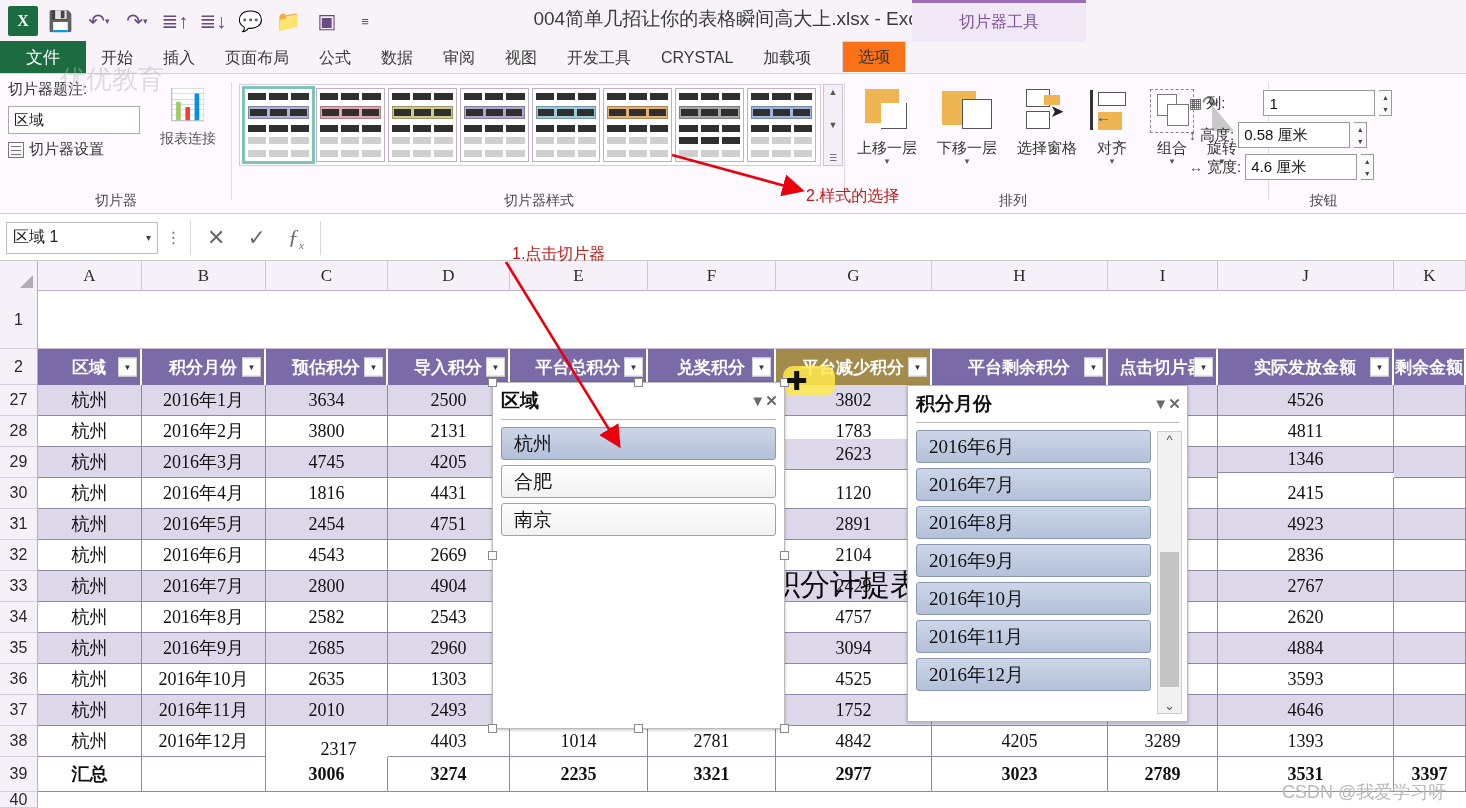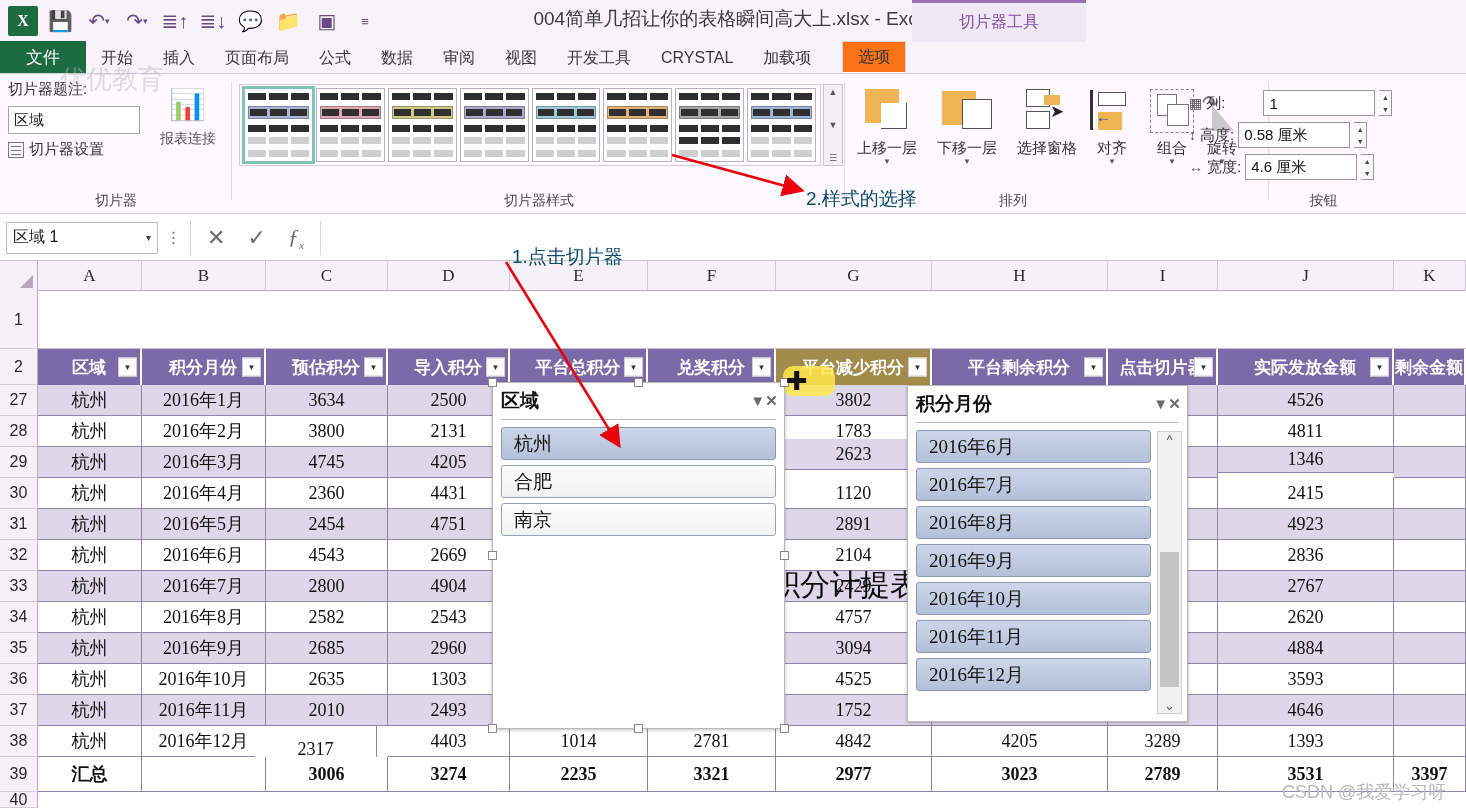--- a/index.html
+++ b/index.html
@@ -211,21 +211,21 @@
   .sscroll {
     position:absolute; right:5px; top:45px; bottom:7px; width:25px;
     background:#f1f1f1; border:1px solid #cfcfcf;
     display:flex; flex-direction:column; justify-content:space-between; align-items:center;
     font-size:13px; color:#555;
   }
   .sthumb { position:absolute; left:2px; right:2px; top:120px; height:135px; background:#c4c4c4; }
   .handle { position:absolute; width:9px; height:9px; background:#fff; border:1px solid #8a8a8a; }
 
   
-  .ann { position:absolute; color:#0c4a6e; font-size:19px; z-index:60; white-space:nowrap; }
+  .ann { position:absolute; color:#b91c1c; font-size:16px; z-index:60; white-space:nowrap; }
   .wmark { position:absolute; color:#b9b9b9; font-size:18px; z-index:55;
     font-family:"Liberation Sans",sans-serif; }
   .ghost-wm { position:absolute; color:rgba(180,180,190,.45); font-size:26px; z-index:5; }
   .hl { position:absolute; background:#ffe94d; opacity:.85; z-index:25; }
   .xcursor { position:absolute; z-index:70; color:#111; font-size:26px; font-weight:bold; }
   svg.arrow { position:absolute; z-index:61; overflow:visible; }
 </style>
 </head>
 <body>
 
@@ -751,21 +751,21 @@
       <div class="cell r-odd" style="left: 388px; top: 186px; width: 122px; height: 31px;">4205</div>
       <div class="cell r-odd" style="left: 510px; top: 186px; width: 138px; height: 31px;"></div>
       <div class="cell r-odd" style="left: 648px; top: 186px; width: 128px; height: 31px;"></div>
       <div class="cell r-odd" style="left: 776px; top: 178px; width: 156px; height: 31px;">2623</div>
       <div class="cell r-odd" style="left: 932px; top: 186px; width: 176px; height: 31px;"></div>
       <div class="cell r-odd" style="left: 1108px; top: 186px; width: 110px; height: 31px;">4208</div>
       <div class="cell r-odd" style="left: 1218px; top: 186px; width: 176px; height: 26px;">1346</div>
       <div class="cell r-odd" style="left: 1394px; top: 186px; width: 72px; height: 31px;"></div>
       <div class="cell r-even" style="left: 38px; top: 217px; width: 104px; height: 31px;">杭州</div>
       <div class="cell r-even" style="left: 142px; top: 217px; width: 124px; height: 31px;">2016年4月</div>
-      <div class="cell r-even" style="left: 266px; top: 217px; width: 122px; height: 31px;">2360</div>
+      <div class="cell r-even" style="left: 266px; top: 217px; width: 122px; height: 31px;">1816</div>
       <div class="cell r-even" style="left: 388px; top: 217px; width: 122px; height: 31px;">4431</div>
       <div class="cell r-even" style="left: 510px; top: 217px; width: 138px; height: 31px;"></div>
       <div class="cell r-even" style="left: 648px; top: 217px; width: 128px; height: 31px;"></div>
       <div class="cell r-even" style="left: 776px; top: 217px; width: 156px; height: 31px;">1120</div>
       <div class="cell r-even" style="left: 932px; top: 217px; width: 176px; height: 31px;"></div>
       <div class="cell r-even" style="left: 1108px; top: 217px; width: 110px; height: 31px;">3754</div>
       <div class="cell r-even" style="left: 1218px; top: 217px; width: 176px; height: 31px;">2415</div>
       <div class="cell r-even" style="left: 1394px; top: 217px; width: 72px; height: 31px;"></div>
       <div class="cell r-odd" style="left: 38px; top: 248px; width: 104px; height: 31px;">杭州</div>
       <div class="cell r-odd" style="left: 142px; top: 248px; width: 124px; height: 31px;">2016年5月</div>
@@ -839,21 +839,21 @@
       <div class="cell r-odd" style="left: 388px; top: 434px; width: 122px; height: 31px;">2493</div>
       <div class="cell r-odd" style="left: 510px; top: 434px; width: 138px; height: 31px;"></div>
       <div class="cell r-odd" style="left: 648px; top: 434px; width: 128px; height: 31px;"></div>
       <div class="cell r-odd" style="left: 776px; top: 434px; width: 156px; height: 31px;">1752</div>
       <div class="cell r-odd" style="left: 932px; top: 434px; width: 176px; height: 31px;"></div>
       <div class="cell r-odd" style="left: 1108px; top: 434px; width: 110px; height: 31px;">2045</div>
       <div class="cell r-odd" style="left: 1218px; top: 434px; width: 176px; height: 31px;">4646</div>
       <div class="cell r-odd" style="left: 1394px; top: 434px; width: 72px; height: 31px;"></div>
       <div class="cell r-even" style="left: 38px; top: 465px; width: 104px; height: 31px;">杭州</div>
       <div class="cell r-even" style="left: 142px; top: 465px; width: 124px; height: 31px;">2016年12月</div>
-      <div class="cell r-even" style="left: 255px; top: 465px; width: 122px; height: 48px;">2317</div>
+      <div class="cell r-even" style="left: 278px; top: 465px; width: 122px; height: 48px;">2317</div>
       <div class="cell r-even" style="left: 388px; top: 465px; width: 122px; height: 31px;">4403</div>
       <div class="cell r-even" style="left: 510px; top: 465px; width: 138px; height: 31px;">1014</div>
       <div class="cell r-even" style="left: 648px; top: 465px; width: 128px; height: 31px;">2781</div>
       <div class="cell r-even" style="left: 776px; top: 465px; width: 156px; height: 31px;">4842</div>
       <div class="cell r-even" style="left: 932px; top: 465px; width: 176px; height: 31px;">4205</div>
       <div class="cell r-even" style="left: 1108px; top: 465px; width: 110px; height: 31px;">3289</div>
       <div class="cell r-even" style="left: 1218px; top: 465px; width: 176px; height: 31px;">1393</div>
       <div class="cell r-even" style="left: 1394px; top: 465px; width: 72px; height: 31px;"></div>
       <div class="cell tot" style="left: 38px; top: 496px; width: 104px; height: 35px;">汇总</div>
       <div class="cell tot" style="left: 142px; top: 496px; width: 124px; height: 35px;"></div>

